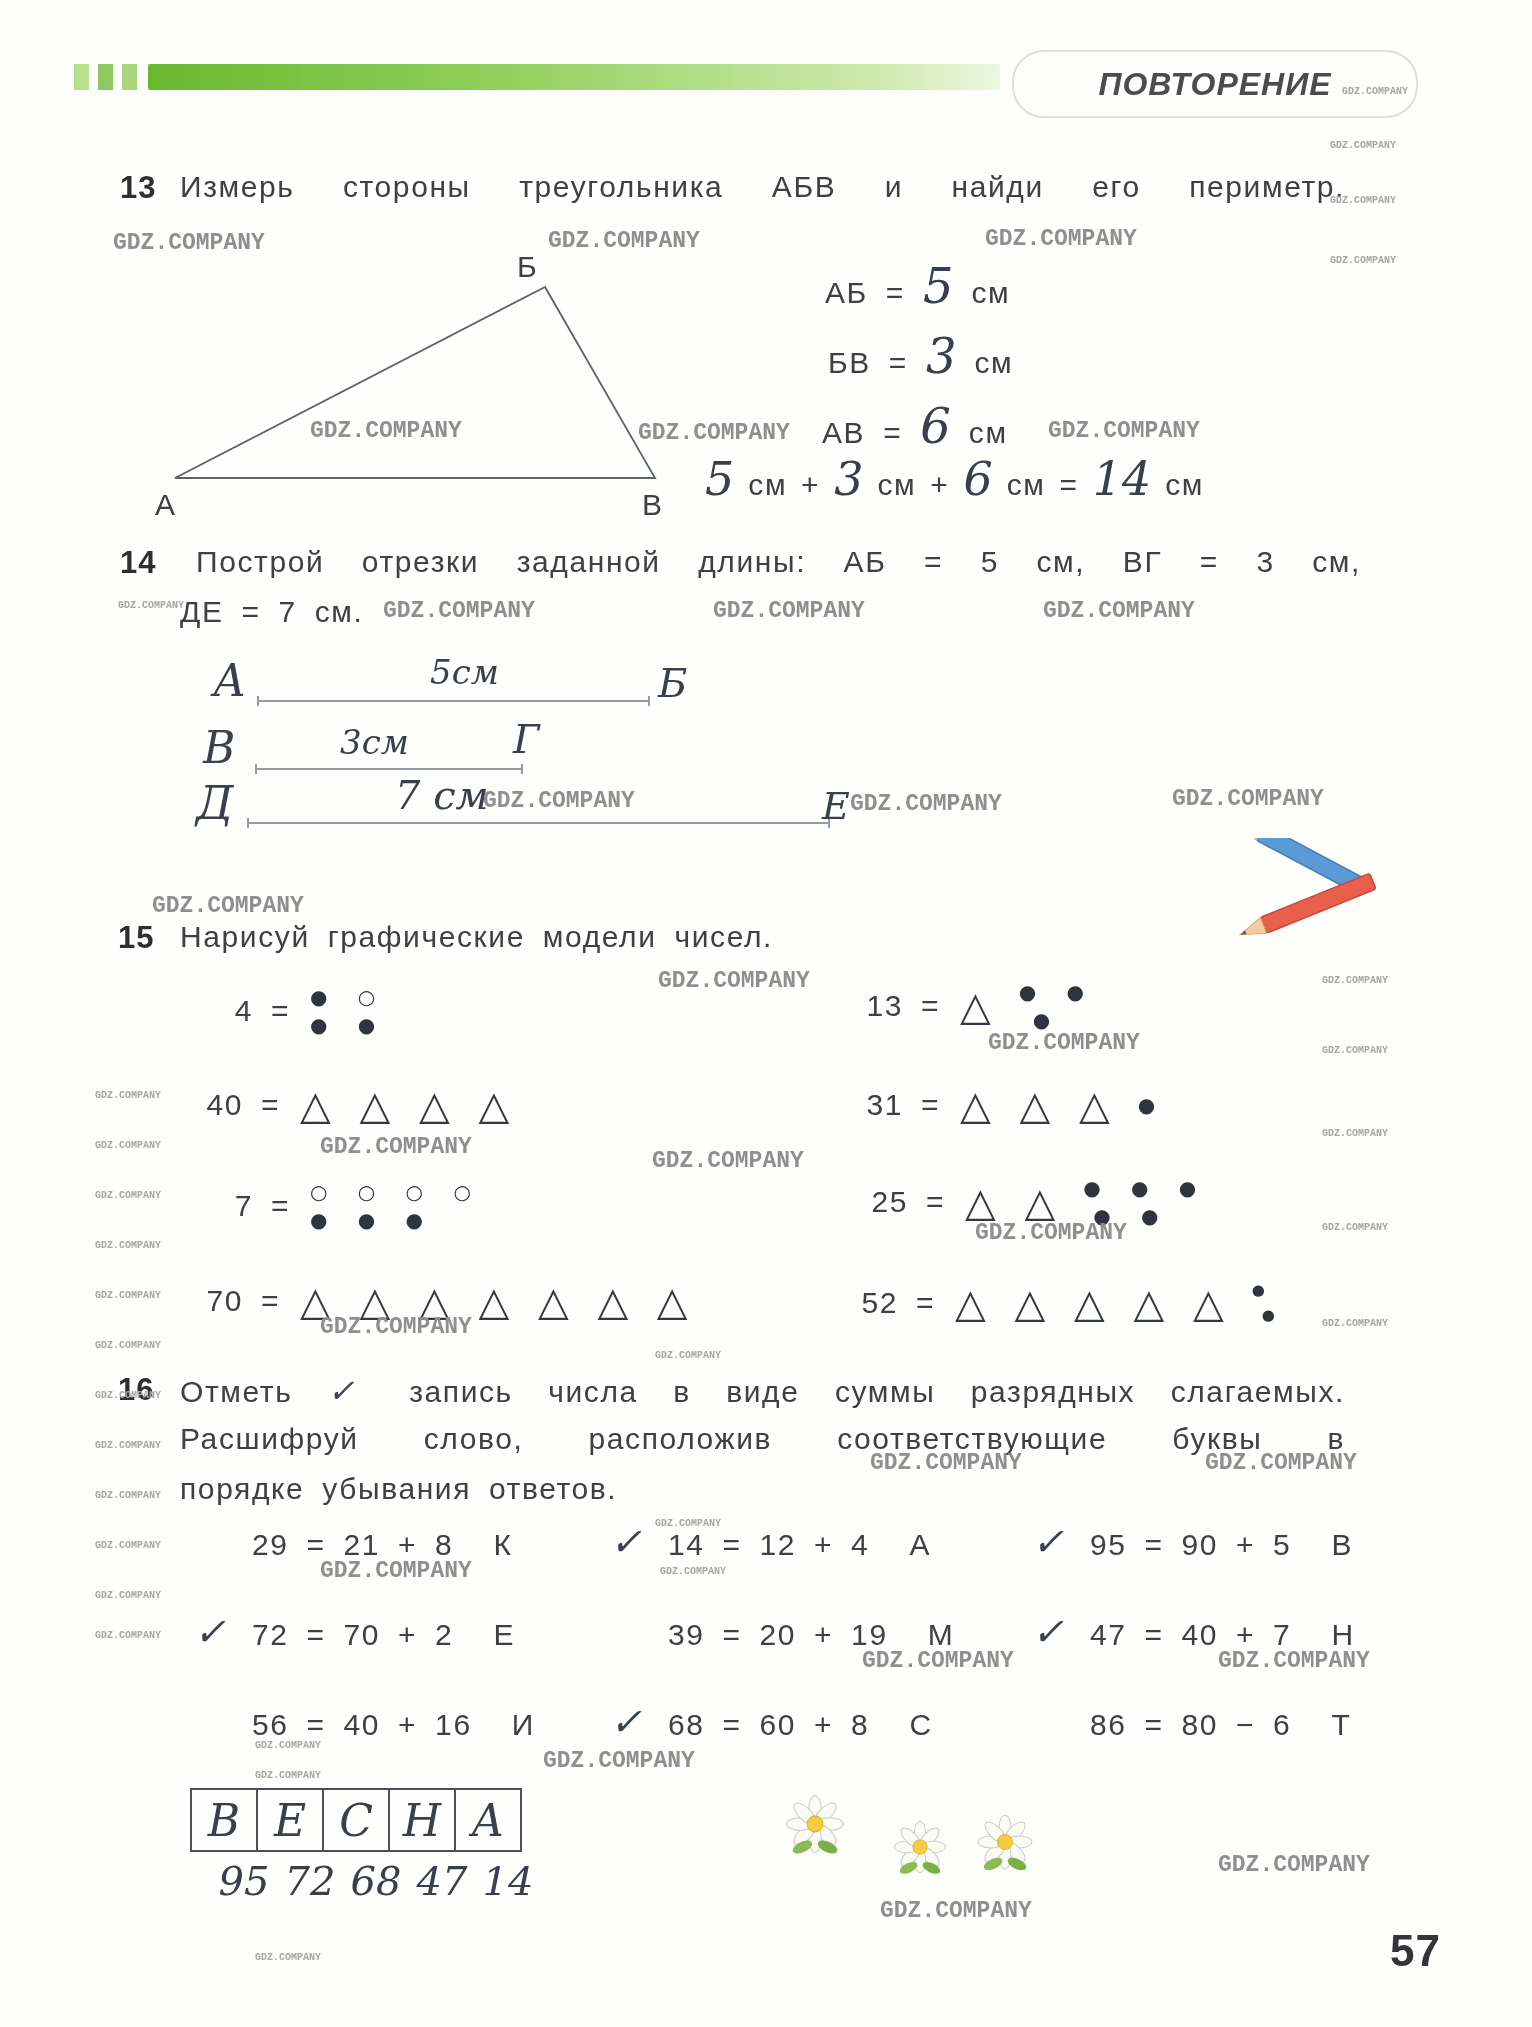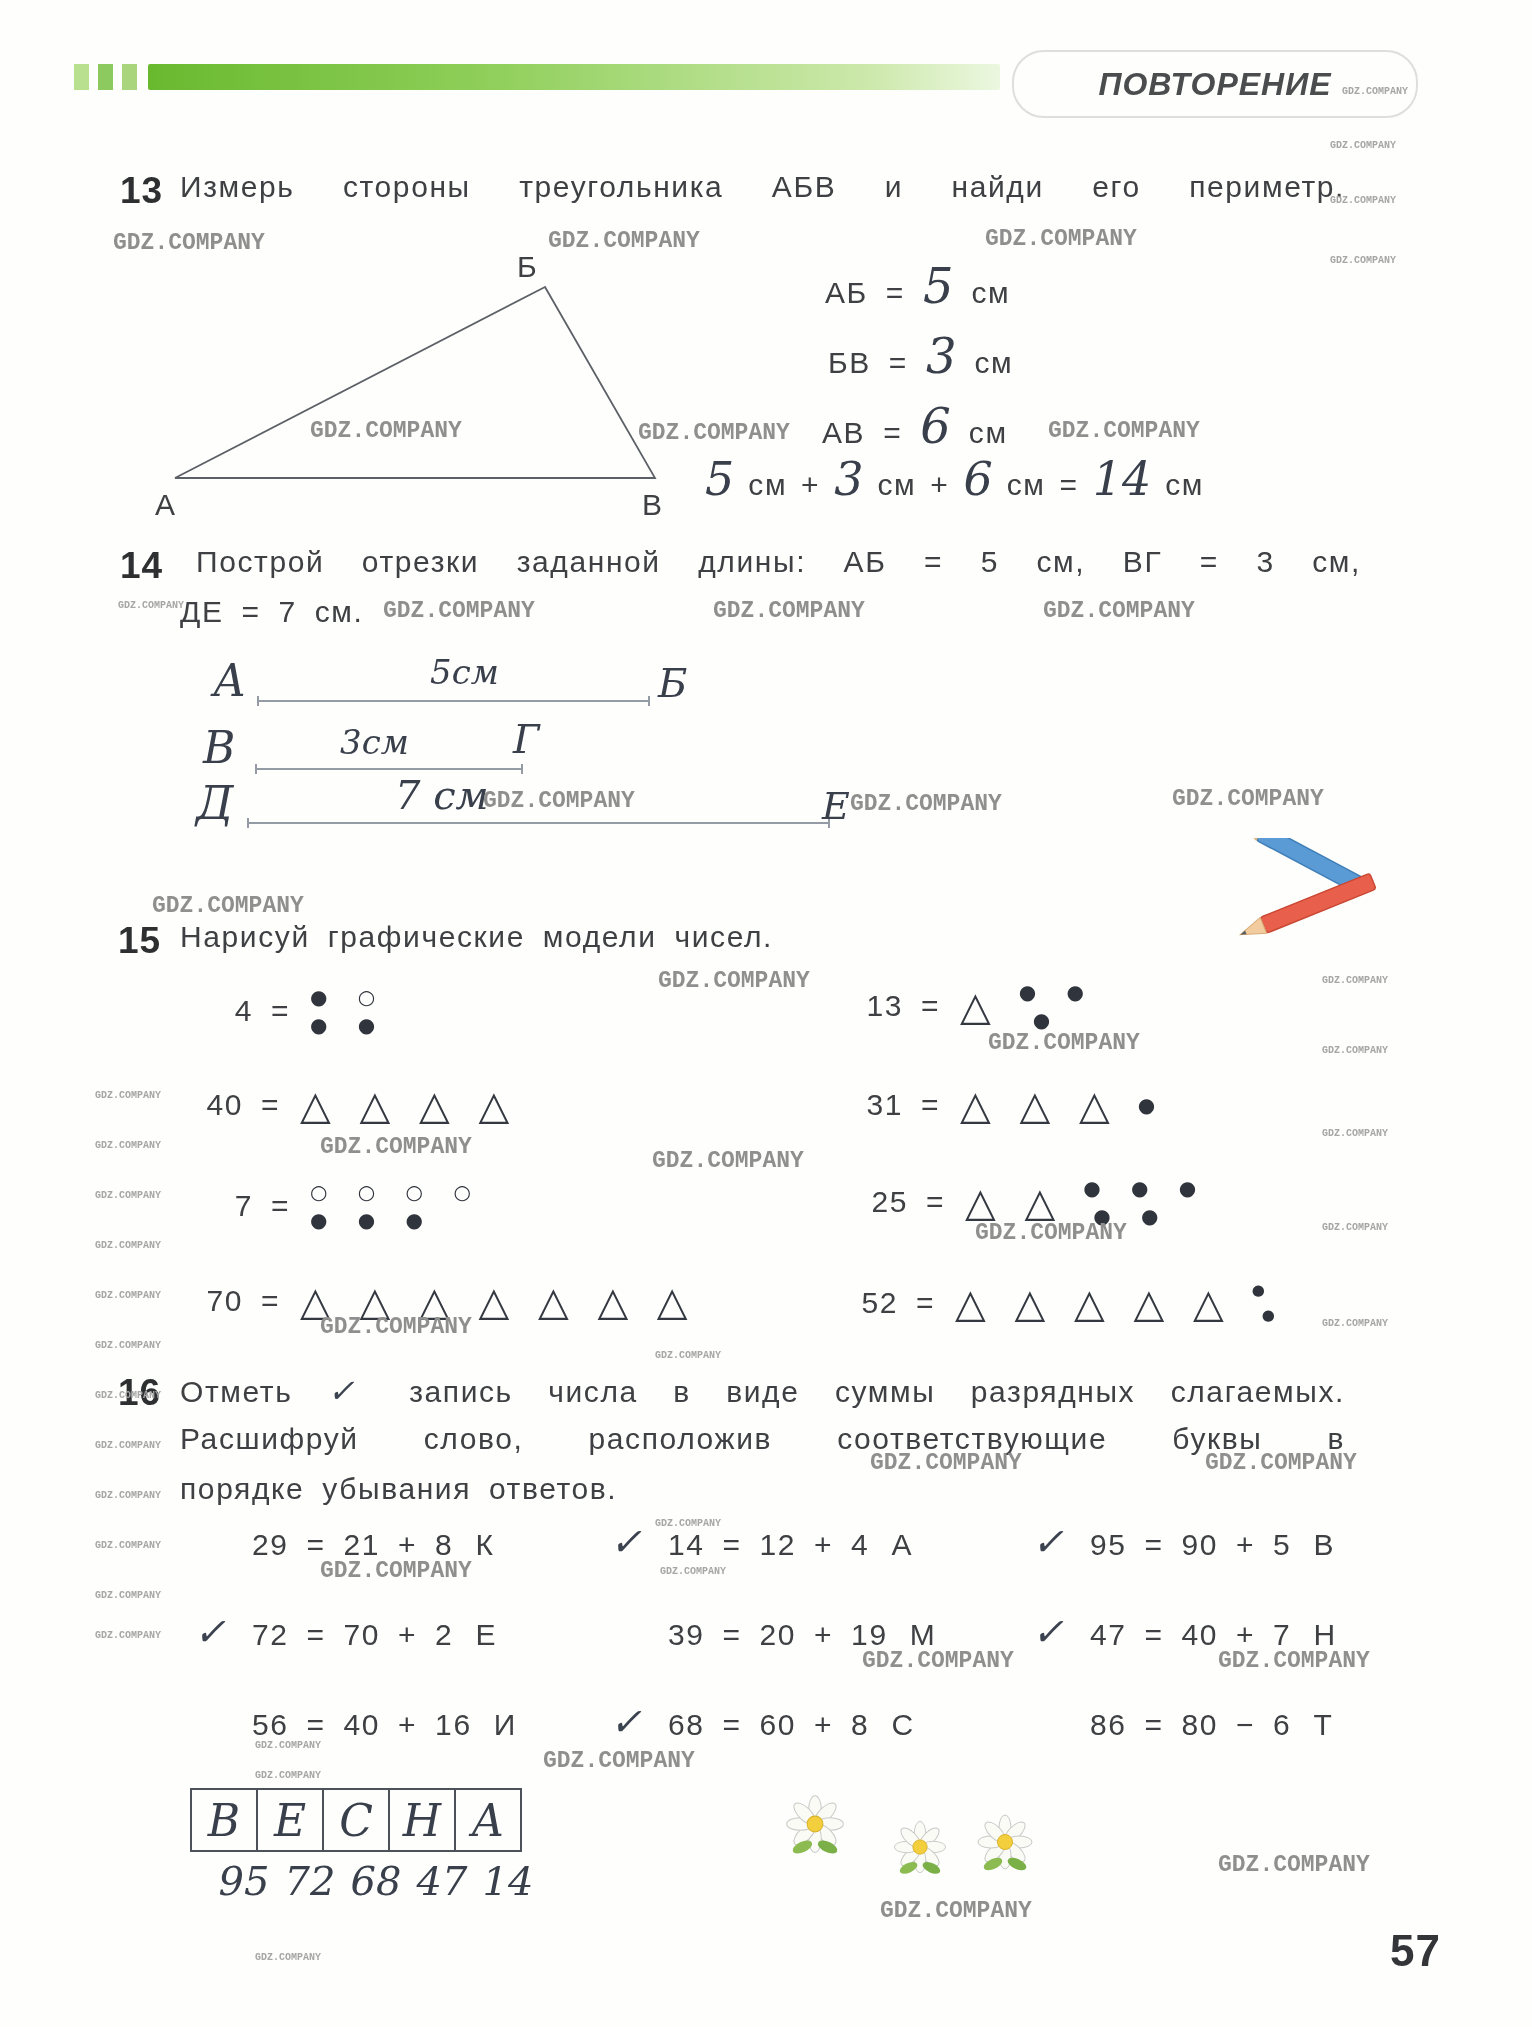--- a/index.html
+++ b/index.html
@@ -13,21 +13,21 @@
           border-radius:2px; }
   .tbox { position:absolute; left:1012px; top:50px; width:402px; height:64px;
           border:2px solid #dedede; border-radius:32px; display:flex;
           align-items:center; justify-content:center; }
   .htitle { font-size:32px; font-weight:bold; font-style:italic; color:#4a4c4e;
             letter-spacing:1px; }
 
   
   .pr  { position:absolute; color:#3e4043; font-size:30px; letter-spacing:1.6px;
          word-spacing:8px; white-space:nowrap; }
-  .num { position:absolute; font-weight:bold; font-size:37px; color:#2d2f31;
+  .num { position:absolute; font-weight:bold; font-size:31px; color:#2d2f31;
          letter-spacing:1px; }
   .just { width:1165px; text-align:justify; text-align-last:justify; white-space:normal; }
 
   
   .hw { position:absolute; font-family:"DejaVu Serif",serif; font-style:italic;
         color:#39404c; white-space:nowrap; }
 
   
   .wm { position:absolute; font-family:Liberation Mono, monospace; font-weight:bold;
         white-space:nowrap; }
@@ -44,21 +44,21 @@
   
   .model { position:absolute; display:flex; align-items:center; gap:20px; }
   .mlabel { position:static; width:95px; text-align:right; }
   .tris { font-family:"DejaVu Sans",sans-serif; font-size:40px; letter-spacing:8px;
           color:#343841; white-space:nowrap; }
   .dotcol { display:flex; flex-direction:column; gap:4px; justify-content:center; }
   .dots { font-family:"DejaVu Sans",sans-serif; font-size:20px; letter-spacing:12px;
           color:#30343c; line-height:24px; white-space:nowrap; }
 
   
-  .eq-item { position:absolute; display:flex; align-items:flex-start; }
+  .eq-item { position:absolute; display:flex; align-items:flex-start;gap:18px; }
   .eq-item .eq { position:static; }
   .eq-item .letter { position:static; margin-left:22px; }
   .check { position:absolute; left:-58px; top:-8px; font-family:"DejaVu Serif",serif;
            font-style:italic; font-size:38px; color:#3c4350; }
   .check-inline { position:static; font-family:"DejaVu Serif",serif; font-style:italic;
            font-size:32px; color:#3c4350; }
 
   
   .ansbox { position:absolute; display:flex; }
   .cell { width:64px; height:60px; border:2px solid #4c515a; margin-left:-2px;

